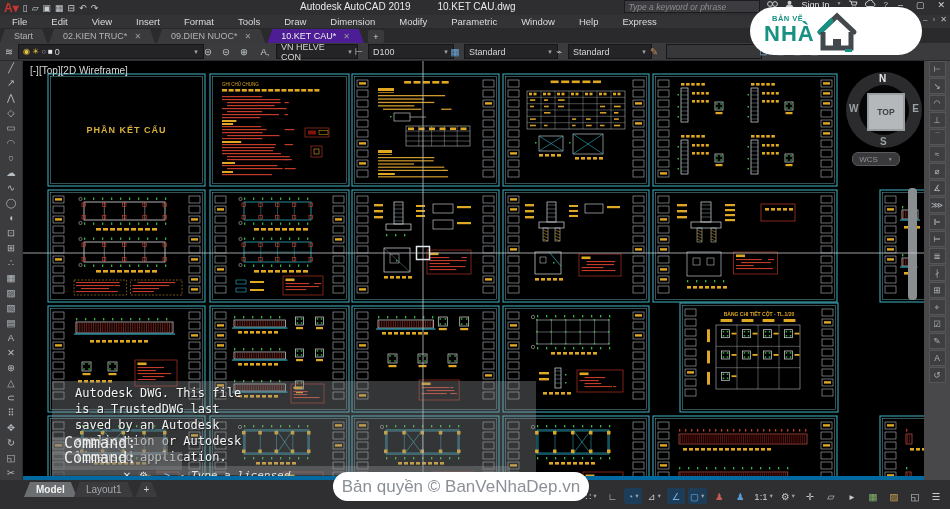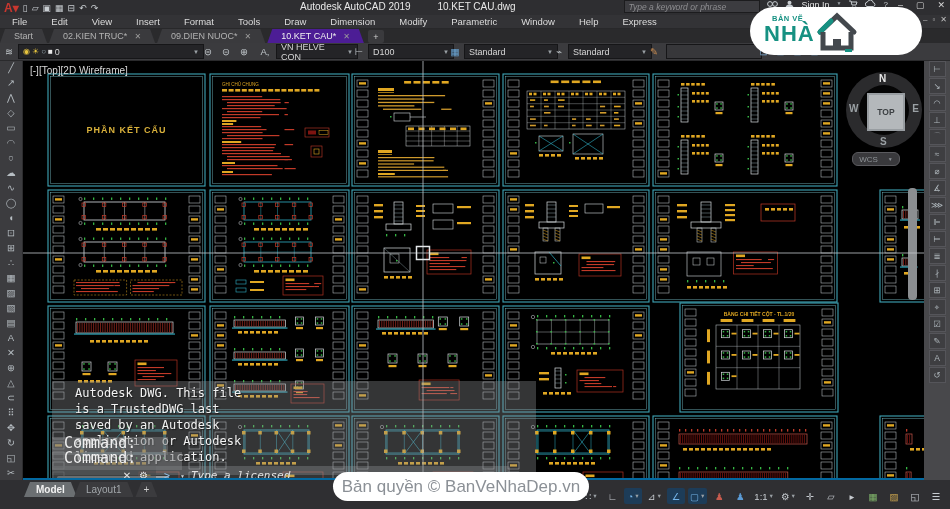--- a/index.html
+++ b/index.html
@@ -74,21 +74,21 @@
   .cmdline{left:52px;background:rgba(125,128,130,0.5);color:#f0f0f0;
            font-family:"DejaVu Sans Mono",monospace;font-size:15px;height:18px;line-height:13px;
            padding:0 12px;z-index:8;}
   #cmdbar{left:52px;top:466px;width:458px;height:19px;background:rgba(150,152,154,0.35);border-radius:2px;
           display:flex;align-items:center;z-index:8;}
   #cmd-dock{width:96px;height:19px;background:rgba(70,72,74,0.55);display:flex;align-items:center;
             justify-content:flex-end;gap:8px;padding-right:8px;color:#e4e4e4;font-size:10px;}
   #cmd-prompt{color:#8fc1ea;font-size:10px;margin:0 4px 0 8px;font-family:"DejaVu Sans Mono",monospace;}
   #cmd-input{color:#e2e2e2;font-size:11px;font-style:italic;font-family:"DejaVu Sans Mono",monospace;}
   
-  #bottombar{left:0;bottom:0;right:0;height:29px;background:#2f2f32;z-index:15;border-top:2px solid #0369a1;}
+  #bottombar{left:0;bottom:0;right:0;height:29px;background:#2f2f32;z-index:15;border-top:4px solid #0369a1;}
   #layouttabs{position:absolute;left:24px;top:2px;display:flex;align-items:flex-end;}
   .mtab{height:15px;padding:0 12px;display:flex;align-items:center;font-size:10px;color:#a2a7ab;
         background:#3b3b3e;clip-path:polygon(6px 0,calc(100% - 6px) 0,100% 100%,0 100%);margin-right:-3px;}
   .mtab.active{background:#6b6f72;color:#f2f2f2;font-weight:bold;}
   .mtab-plus{height:15px;width:22px;margin-left:5px;background:#3b3b3e;color:#cfcfcf;font-size:10px;
              display:flex;align-items:center;justify-content:center;clip-path:polygon(6px 0,calc(100% - 6px) 0,100% 100%,0 100%);}
   #statusbar{position:absolute;right:5px;bottom:5px;display:flex;align-items:center;gap:3px;}
   #status-model{font-size:8.5px;font-weight:bold;color:#d0d4d8;letter-spacing:0.4px;margin-right:3px;}
   .st{height:16px;min-width:14px;padding:0 2px;display:flex;align-items:center;justify-content:center;
       color:#c7ccd1;font-size:9.5px;border-radius:2px;}

